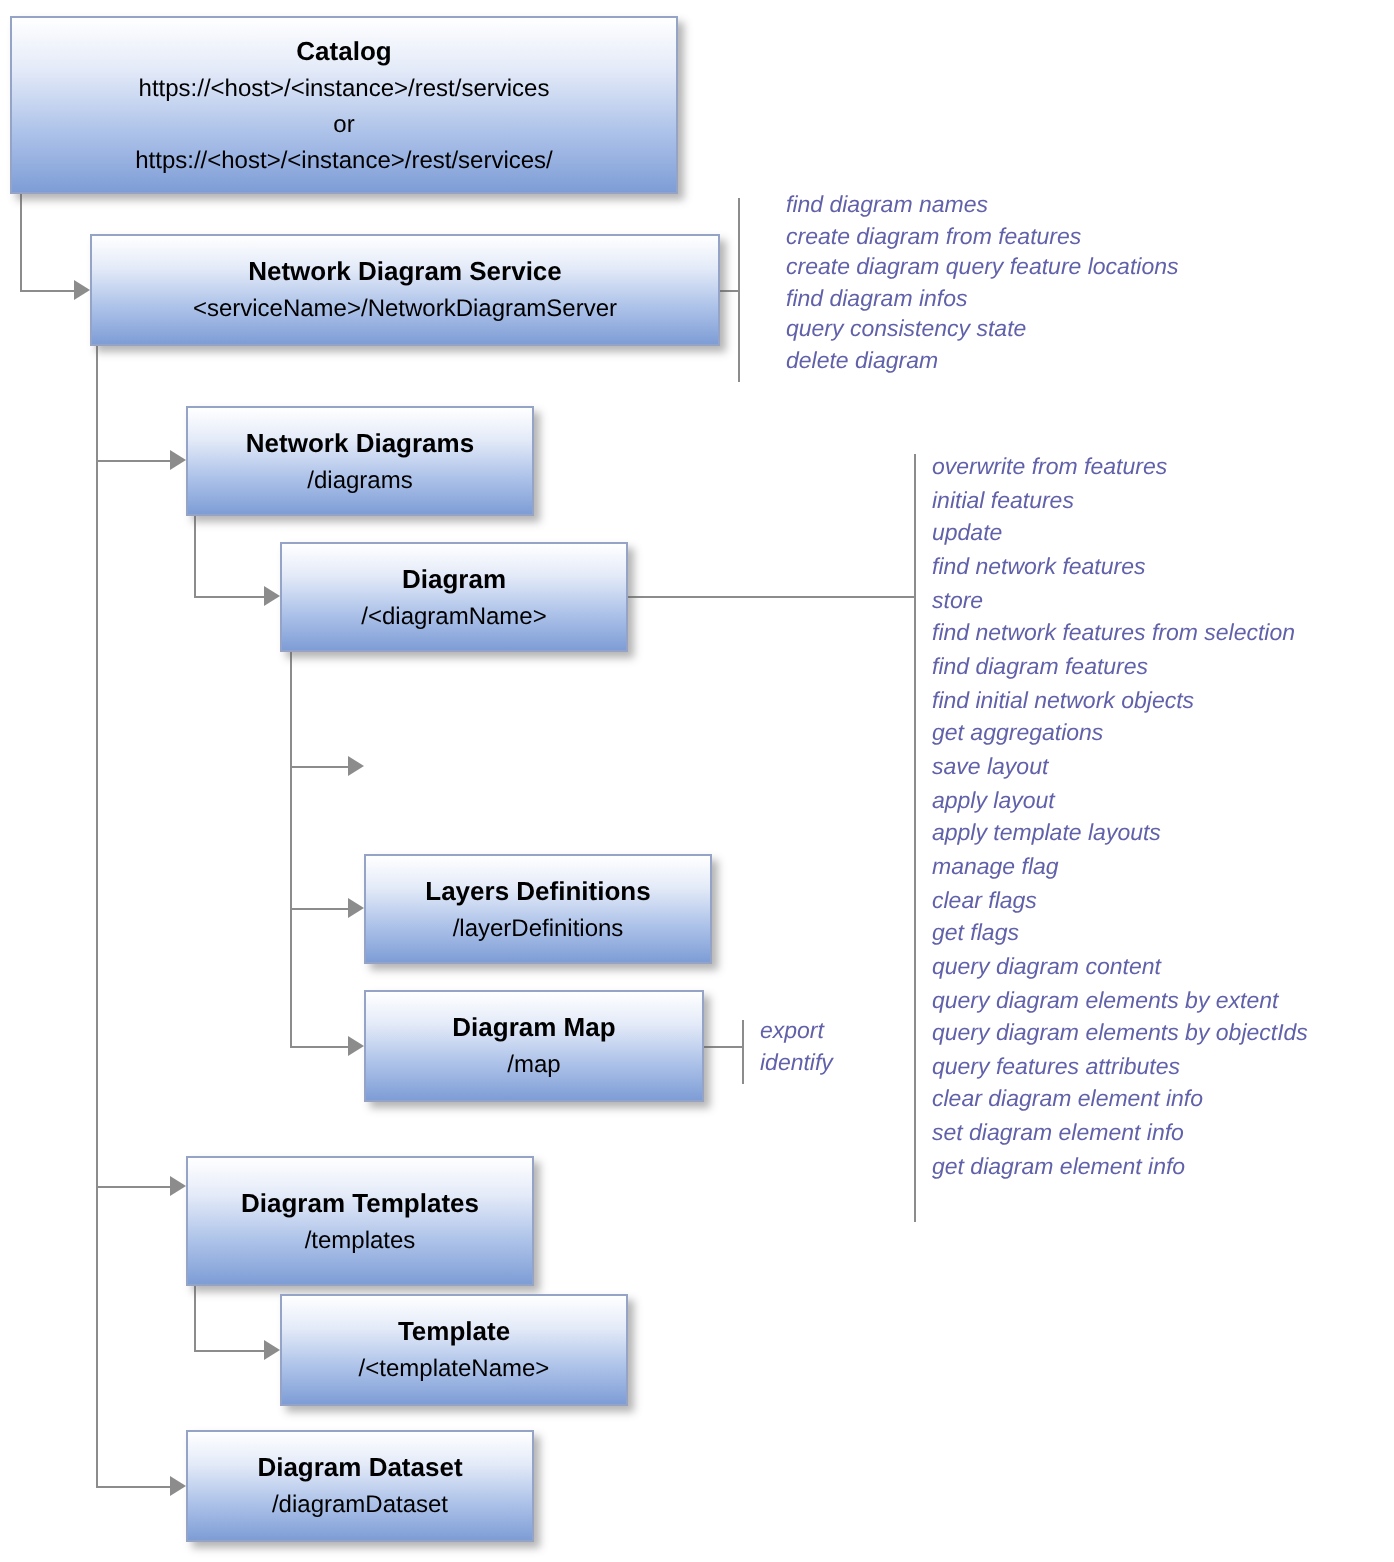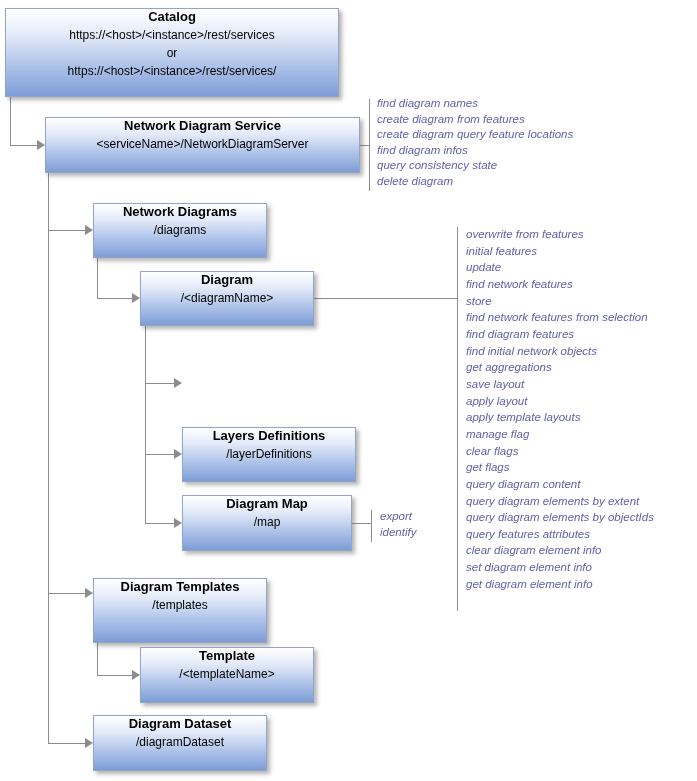--- a/index.html
+++ b/index.html
@@ -1,21 +1,21 @@
 <!DOCTYPE html>
 <html><head>
 <meta charset="utf-8">
 <style>
   html,body{margin:0;padding:0;background:#ffffff;}
   .canvas{
     position:relative;width:697px;height:781px;background:#ffffff;
     font-family:"Liberation Sans",sans-serif;overflow:hidden;
   }
   .node{
-    position:absolute;display:flex;flex-direction:column;align-items:center;justify-content:flex-start;
+    position:absolute;display:flex;flex-direction:column;align-items:center;justify-content:center;
     gap:2px;text-align:center;
     background:linear-gradient(to bottom,#ffffff 0%,#e3eaf8 30%,#aec3e9 65%,#7e9dd6 100%);
     border:1px solid #95a4c6;
     box-shadow:3px 3px 4px rgba(90,90,90,0.45);
     box-sizing:border-box;
   }
   .node .t{font-size:13px;font-weight:bold;color:#000;line-height:16px;}
   .node .p{font-size:12px;color:#000;line-height:16px;}
   .hl,.vl{position:absolute;background:#8c8c8c;}
   .hl{height:1px;}
@@ -108,21 +108,21 @@
   <div class="node" style="left:140px;top:647px;width:174px;height:56px">
     <div class="t">Template</div>
     <div class="p">/&lt;templateName&gt;</div>
   </div>
 
   <div class="node" style="left:93px;top:715px;width:174px;height:56px">
     <div class="t">Diagram Dataset</div>
     <div class="p">/diagramDataset</div>
   </div>
 
-  <div class="ops" style="left:377px;top:96px;line-height:15.6px">
+  <div class="ops" style="left:393px;top:96px;line-height:15.6px">
       <div class="op">find diagram names</div>
       <div class="op">create diagram from features</div>
       <div class="op">create diagram query feature locations</div>
       <div class="op">find diagram infos</div>
       <div class="op">query consistency state</div>
       <div class="op">delete diagram</div>
     </div>
 
   <div class="ops" style="left:466px;top:226px;line-height:16.65px">
       <div class="op">overwrite from features</div>

